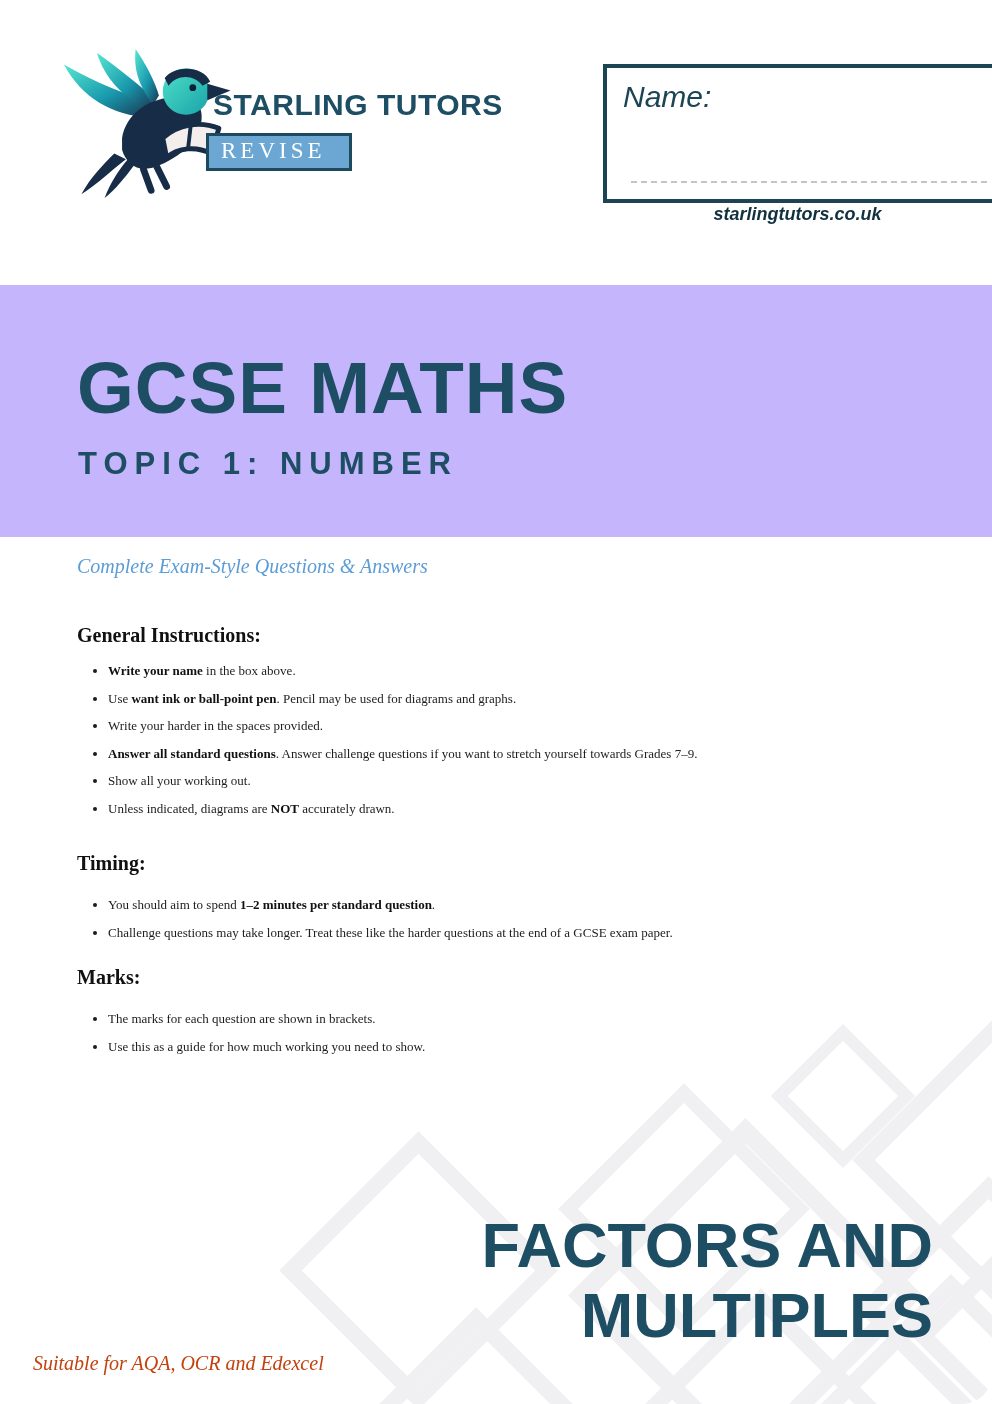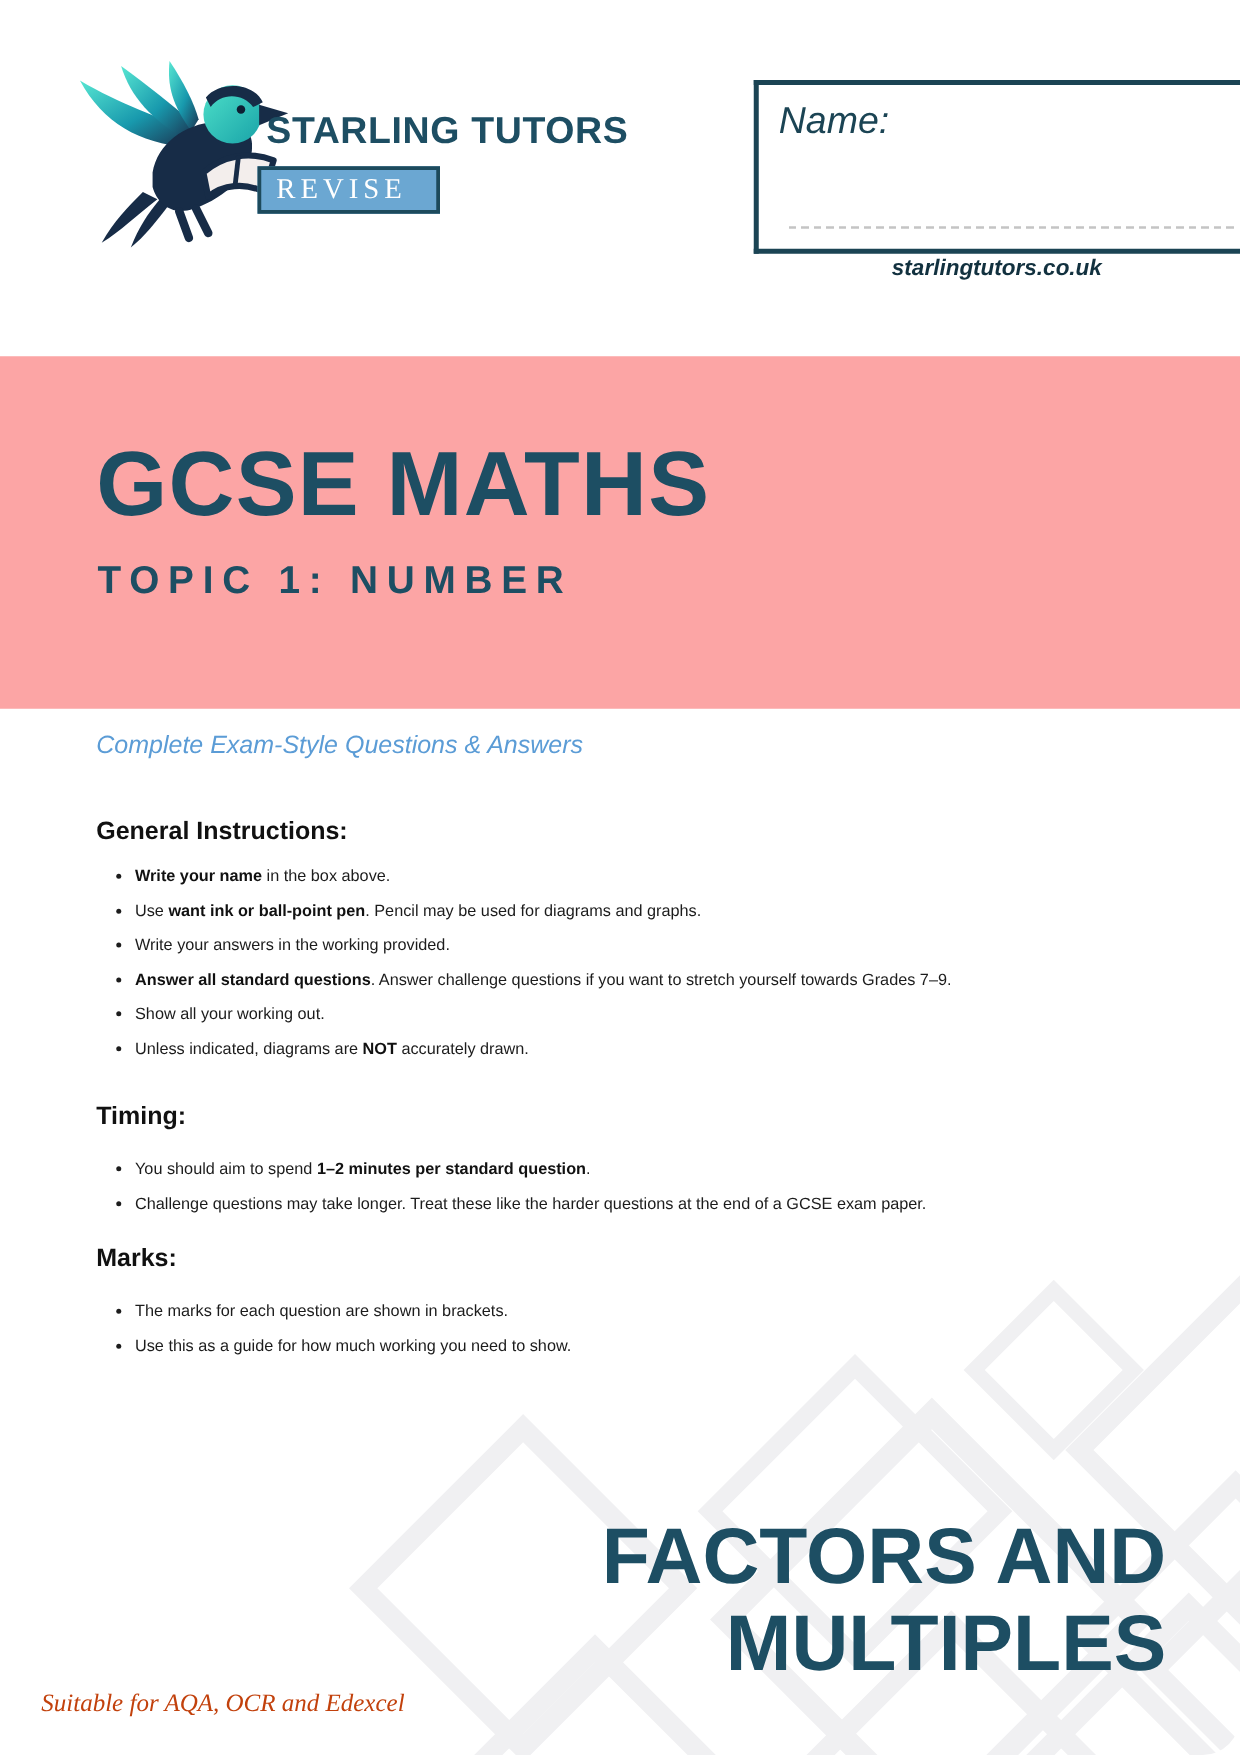--- a/index.html
+++ b/index.html
@@ -15,25 +15,25 @@
   .badge{position:absolute;left:206px;top:133px;background:#6ba7d2;border:3px solid #1d4a5c;
          color:#ffffff;font-family:"Liberation Serif",serif;font-size:23px;letter-spacing:4px;
          padding:2px 23px 4px 12px;}
   .name-box{position:absolute;left:603px;top:52px;width:389px;height:139px;border:4px solid #1b4454;border-right:none;box-sizing:border-box;background:#fff;margin-top:12px;}
   .name-label{position:absolute;left:16px;top:12px;font-style:italic;font-size:30px;color:#1b4454;}
   .name-line{position:absolute;left:24px;right:4px;bottom:16px;height:2px;
              background:repeating-linear-gradient(90deg,#c4c4c4 0 6px,transparent 6px 10px);}
   .website{position:absolute;left:603px;top:204px;width:389px;text-align:center;
            font-style:italic;font-weight:700;font-size:18px;color:#12313f;}
   
-  .banner{position:absolute;left:0;top:285px;width:100%;height:282px;background:#fca5a5;z-index:1;}
+  .banner{position:absolute;left:0;top:285px;width:100%;height:252px;background:#c4b5fd;z-index:1;}
   .banner h1{margin:66px 0 0 77px;font-size:73px;line-height:1;font-weight:700;color:#1d4e63;letter-spacing:1px;}
   .banner h2{margin:24px 0 0 78px;font-size:31px;line-height:1;font-weight:700;color:#1d4e63;letter-spacing:7px;}
   
-  .content{position:absolute;left:77px;top:585px;width:856px;z-index:1;}
+  .content{position:absolute;left:77px;top:555px;width:856px;z-index:1;font-family:Liberation Serif, serif;}
   .tagline{margin:0;font-style:italic;font-size:20px;color:#5b9cd6;}
   .content h3{font-size:20px;font-weight:700;color:#111;margin:0;}
   .h-general{margin-top:46px !important;}
   .h-timing{margin-top:30px !important;}
   .h-marks{margin-top:20px !important;}
   .content ul{margin:10px 0 0 0;padding:0 0 0 31px;}
   .ul-timing,.ul-marks{margin-top:16px !important;}
   .content li{font-size:13px;line-height:27.5px;color:#1c1c1c;}
   .content li b{font-weight:700;color:#111;}
   
@@ -101,21 +101,21 @@
     <h2>TOPIC 1: NUMBER</h2>
   </div>
 
   <div class="content">
     <p class="tagline">Complete Exam-Style Questions &amp; Answers</p>
 
     <h3 class="h-general">General Instructions:</h3>
     <ul>
       <li><b>Write your name</b><span> in the box above.</span></li>
       <li><span>Use </span><b>want ink or ball-point pen</b><span>. Pencil may be used for diagrams and graphs.</span></li>
-      <li><span>Write your answers in the working provided.</span></li>
+      <li><span>Write your harder in the spaces provided.</span></li>
       <li><b>Answer all standard questions</b><span>. Answer challenge questions if you want to stretch yourself towards Grades 7–9.</span></li>
       <li><span>Show all your working out.</span></li>
       <li><span>Unless indicated, diagrams are </span><b>NOT</b><span> accurately drawn.</span></li>
     </ul>
 
     <h3 class="h-timing">Timing:</h3>
     <ul class="ul-timing">
       <li><span>You should aim to spend </span><b>1–2 minutes per standard question</b><span>.</span></li>
       <li><span>Challenge questions may take longer. Treat these like the harder questions at the end of a GCSE exam paper.</span></li>
     </ul>

